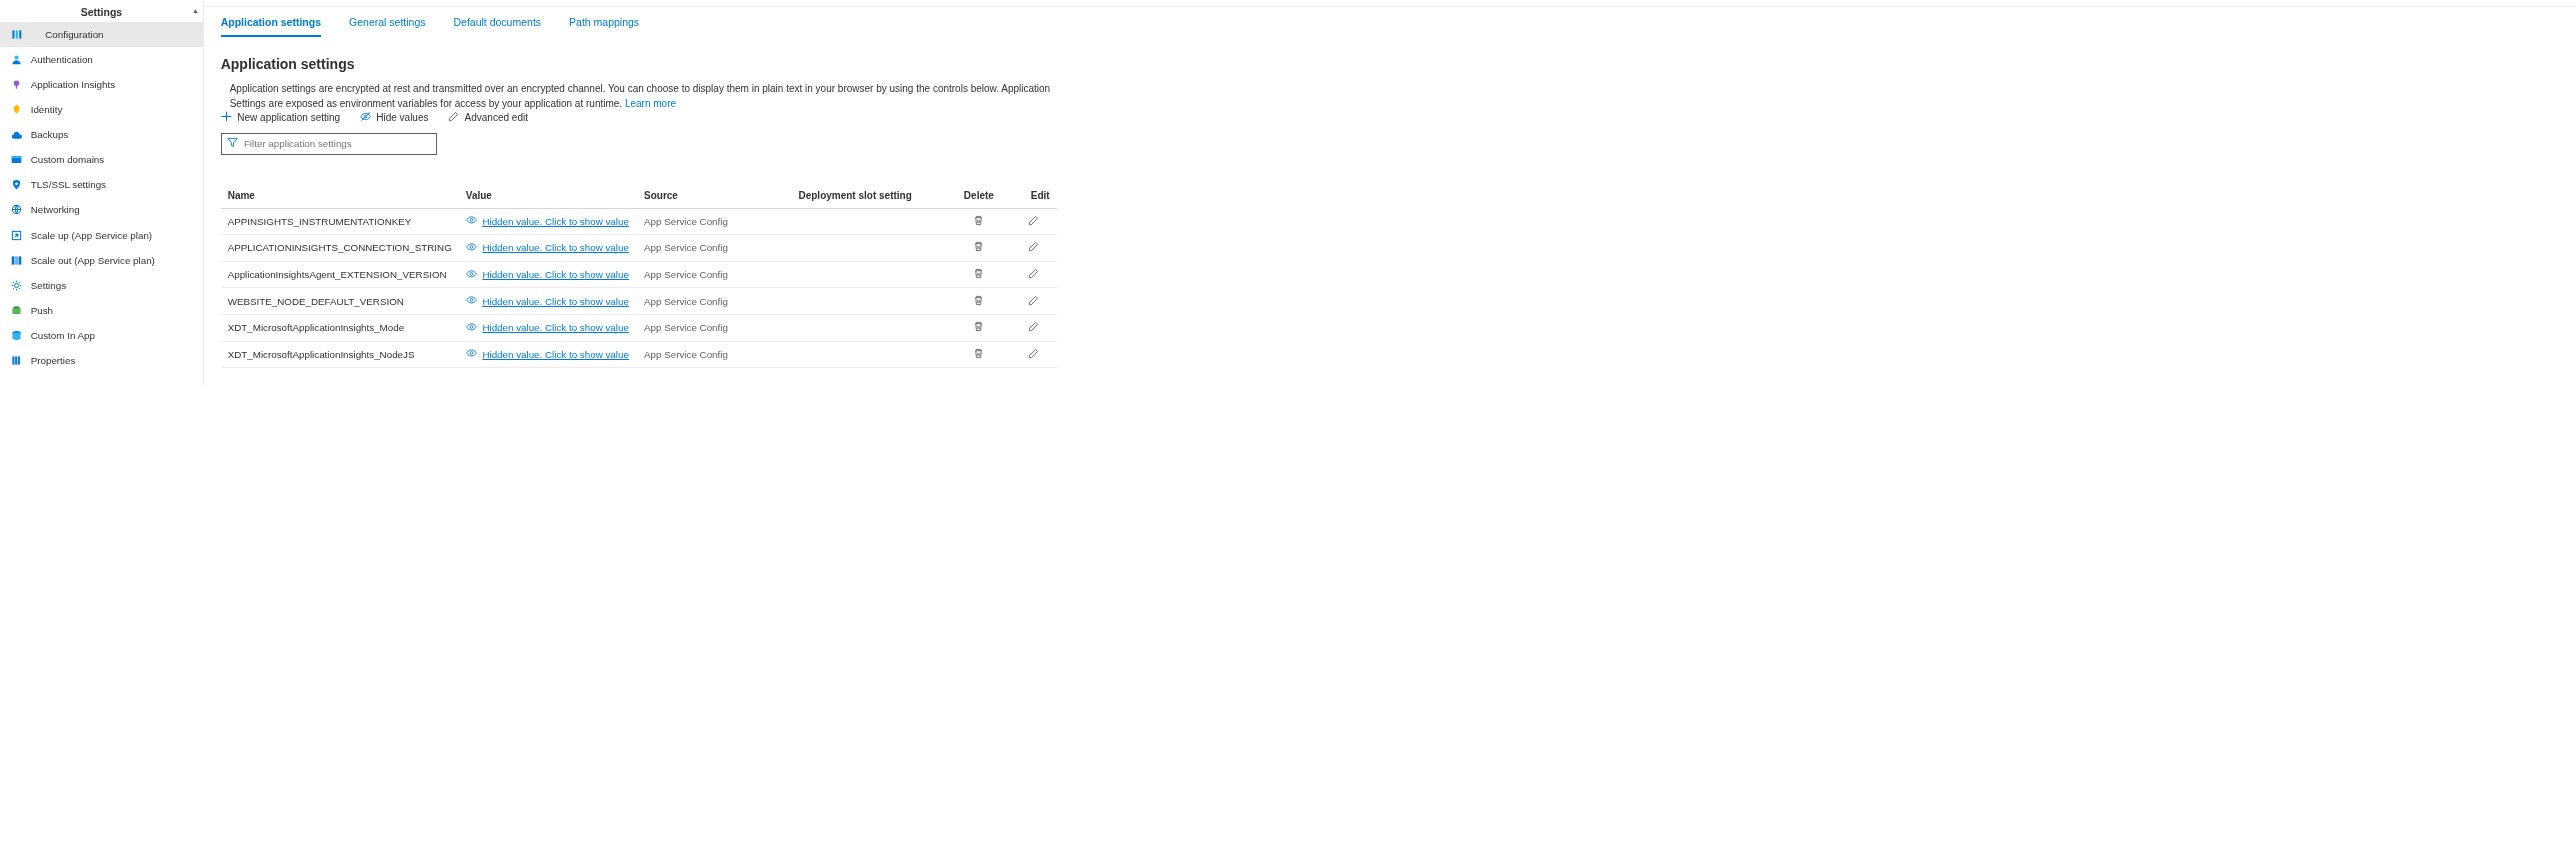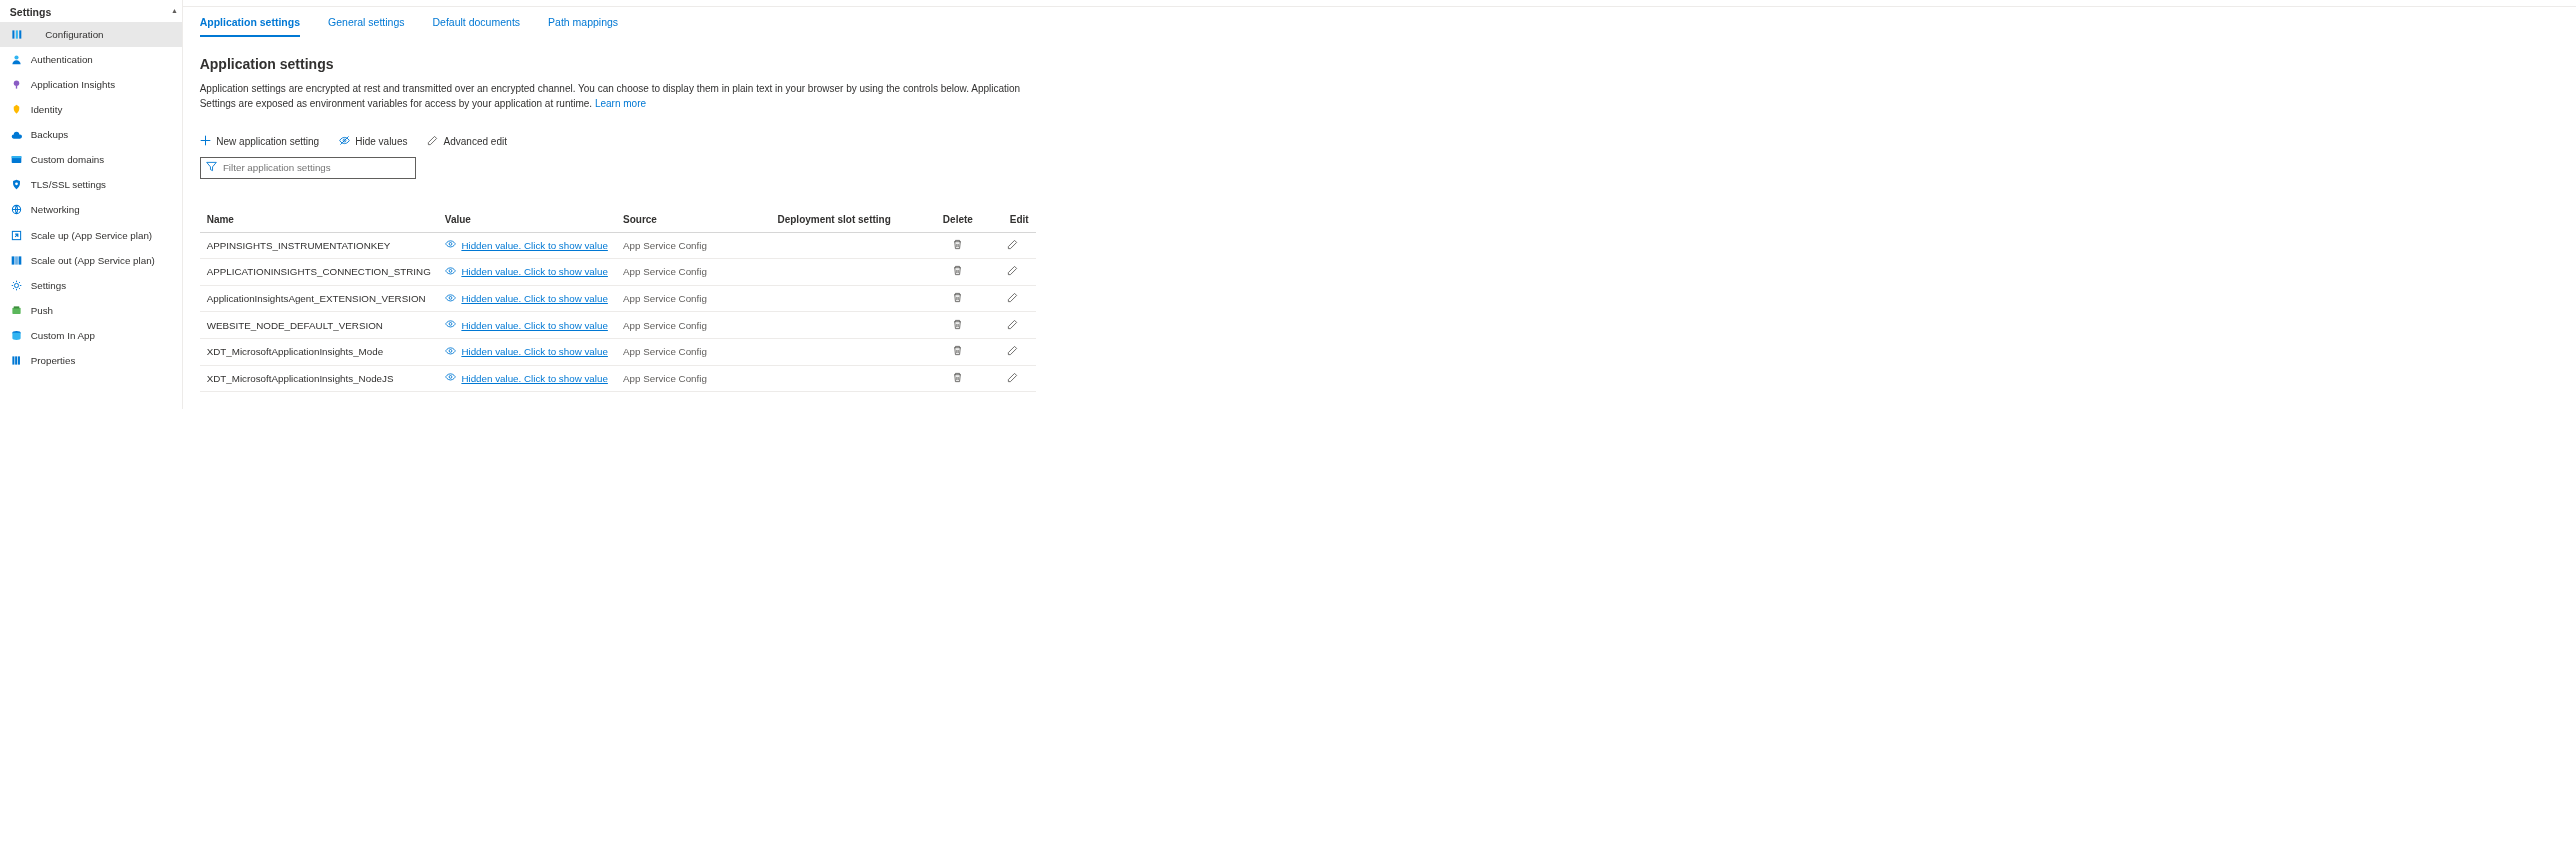--- a/index.html
+++ b/index.html
@@ -1,31 +1,31 @@
 <!DOCTYPE html>
 <html style="font-size:11px"><head>
 <meta charset="utf-8">
 <style>
   * { box-sizing: border-box; margin: 0; padding: 0; font-family: "Segoe UI", Arial, sans-serif; }
   body { background: #fff; color: #323130; font-size: 9.8px; display: flex; width: 2576px; }
-  .sidebar { width: 183px; flex-shrink: 0; border-right: 0.7px solid #edebe9; position: relative; }
+  .sidebar { width: 204px; flex-shrink: 0; border-right: 0.7px solid #edebe9; position: relative; text-align: center; }
   .sidebar-header { font-weight: 600; font-size: 10.5px; padding: 5.6px 9.8px 4.2px; }
   .collapse-arrow { position: absolute; top: 7px; right: 4.2px; font-size: 7px; color: #605e5c; cursor: pointer; }
   .side-item { display: flex; align-items: center; gap: 8.4px; padding: 6.3px 9.8px; cursor: pointer; font-size: 9.8px; color: #323130; }
   .side-item.active { background: #e8e8e8; gap: 23px; }
   .side-icon { width: 12.5px; height: 12.5px; display: flex; align-items: center; justify-content: center; flex-shrink:0; }
   .side-icon svg { width: 11px; height: 11px; }
   .main { flex: 1; padding: 0 16.7px 16.7px 16.7px; border-top: 0.7px solid #edebe9; margin-top: 5.6px;}
   .tabs { display: flex; gap: 28px; padding: 9.8px 0 0; border-bottom: 0.7px solid transparent; }
   .tab { color: #0078d4; font-size: 10.5px; cursor: pointer; padding-bottom: 7px; border-bottom: 2.1px solid transparent; }
   .tab.active { font-weight: 600; border-bottom-color: #0078d4; }
   .section-title { font-size: 14px; font-weight: 600; margin-top: 18px; }
-  .section-desc { margin-top: 9.8px; font-size: 10px; color: #323130; max-width: 857px; line-height: 1.45; }
+  .section-desc { margin-top: 9.8px; font-size: 10px; color: #323130; max-width: 857px; line-height: 1.45; margin-left: 9px; }
   .learn-more { color: #0078d4; text-decoration: none; cursor: pointer; }
-  .toolbar { display: flex; align-items: center; gap: 19.5px; margin-top: 24px; }
+  .toolbar { display: flex; align-items: center; gap: 19.5px; }
   .toolbar-btn { display: flex; align-items: center; gap: 5.6px; cursor: pointer; font-size: 10px; color: #323130; }
   .toolbar-btn svg { width: 11px; height: 11px; }
   .filter-box { margin-top: 8.4px; border: 0.7px solid #605e5c; width: 216px; height: 22px; display: flex; align-items: center; padding: 0 5.6px; gap: 5.6px; }
   .filter-box svg { width: 11px; height: 11px; color: #0078d4; }
   .filter-box input { border: none; outline: none; flex: 1; font-size: 9.8px; color: #605e5c; }
   table.settings { margin-top: 28px; width: 836px; border-collapse: collapse; }
   table.settings th { text-align: left; font-weight: 600; font-size: 10px; padding: 7px 7px; border-bottom: 0.7px solid #d6d6d6; }
   table.settings td { font-size: 9.8px; padding: 6.3px 7px; border-bottom: 0.7px solid #edebe9; vertical-align: middle; }
   .col-name { width: 202px; padding-left: 7px; overflow:hidden; text-overflow:ellipsis; white-space:nowrap;}
   .col-value { width: 192px; }

